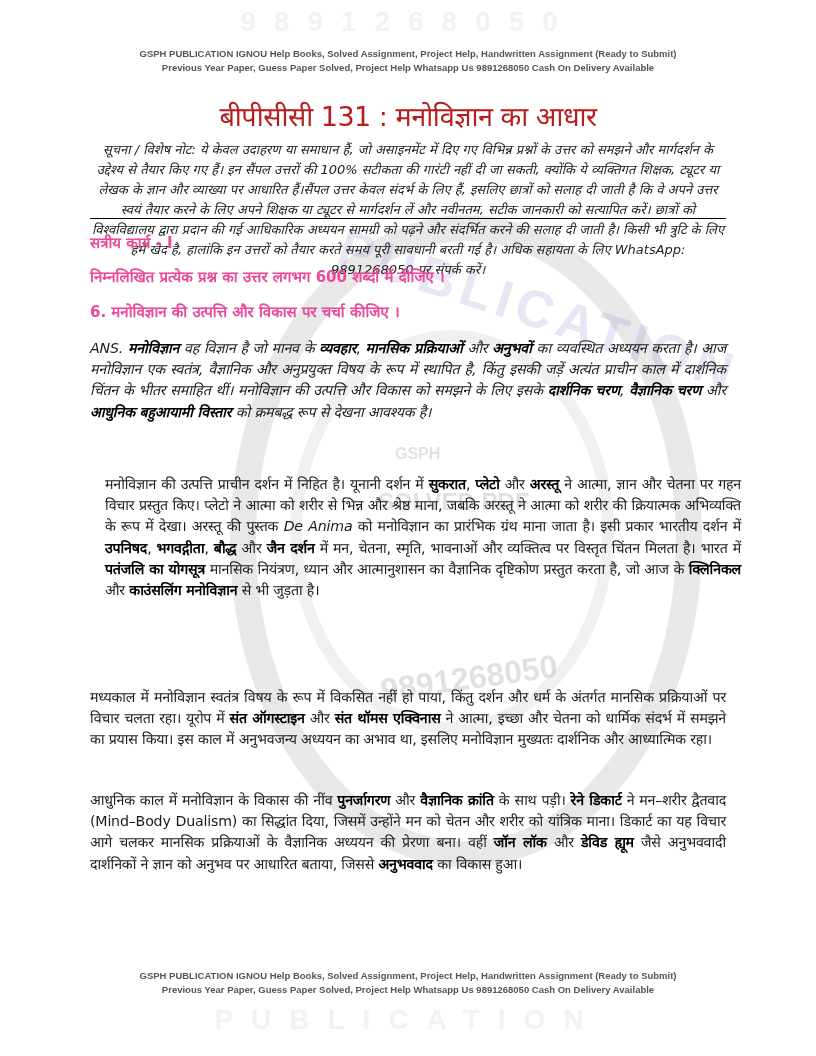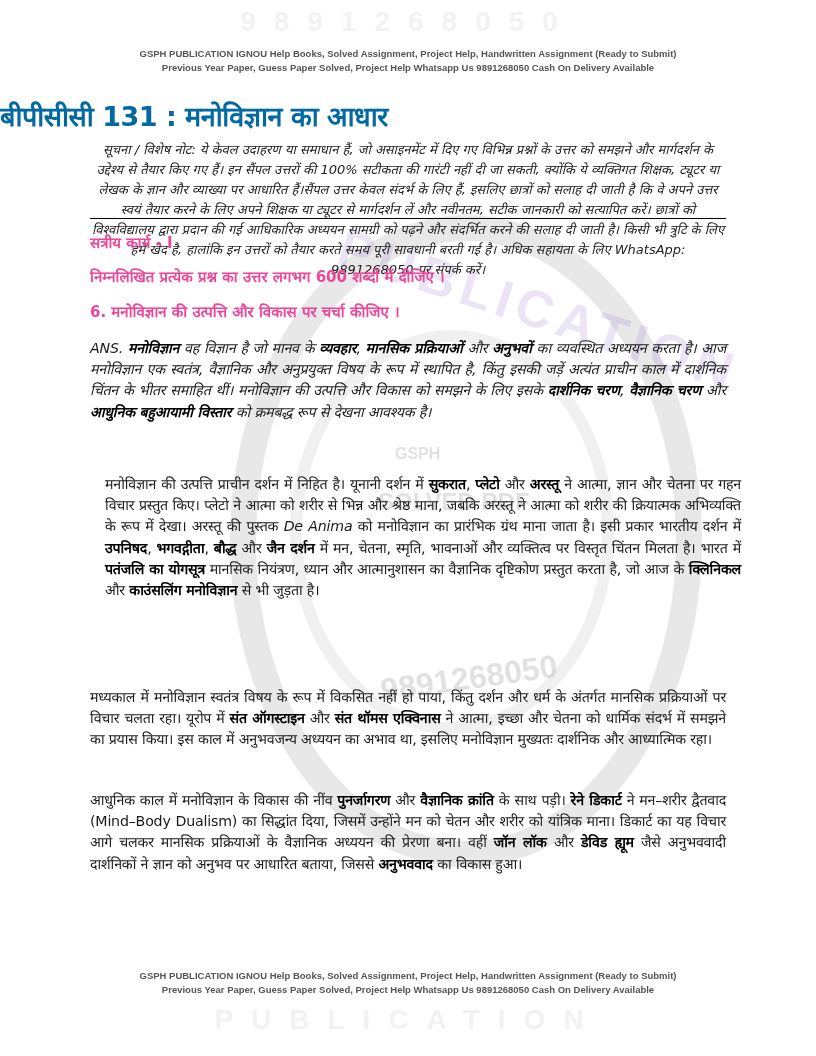--- a/index.html
+++ b/index.html
@@ -40,23 +40,23 @@
       position: absolute; left: 0; right: 0; top: 47px; text-align: center;
       font-family: "Liberation Sans", sans-serif; font-weight: bold;
       font-size: 9.5px; line-height: 14px; color: #555555;
     }
     .footer-band {
       position: absolute; left: 0; right: 0; top: 969px; text-align: center;
       font-family: "Liberation Sans", sans-serif; font-weight: bold;
       font-size: 9.5px; line-height: 14px; color: #555555;
     }
     .page-title {
-      position: absolute; left: 0; right: 0; top: 97px; text-align: left;
-      font-family: "DejaVu Sans", sans-serif; font-weight: bold;
-      font-size: 27px; color: #0369a1; letter-spacing: -0.5px;
+      position: absolute; left: 0; right: 0; top: 97px; text-align: center;
+      font-family: "DejaVu Sans", sans-serif; font-weight: normal;
+      font-size: 27px; color: #b91c1c; letter-spacing: -0.5px;
     }
     .disclaimer {
       position: absolute; left: 90px; width: 636px; top: 140px;
       font-family: "DejaVu Sans", sans-serif; font-style: italic;
       font-size: 13px; line-height: 20px; color: #222222; text-align: center;
     }
     .divider {
       position: absolute; left: 90px; width: 636px; top: 218px;
       border-top: 1.5px solid #000000;
     }

